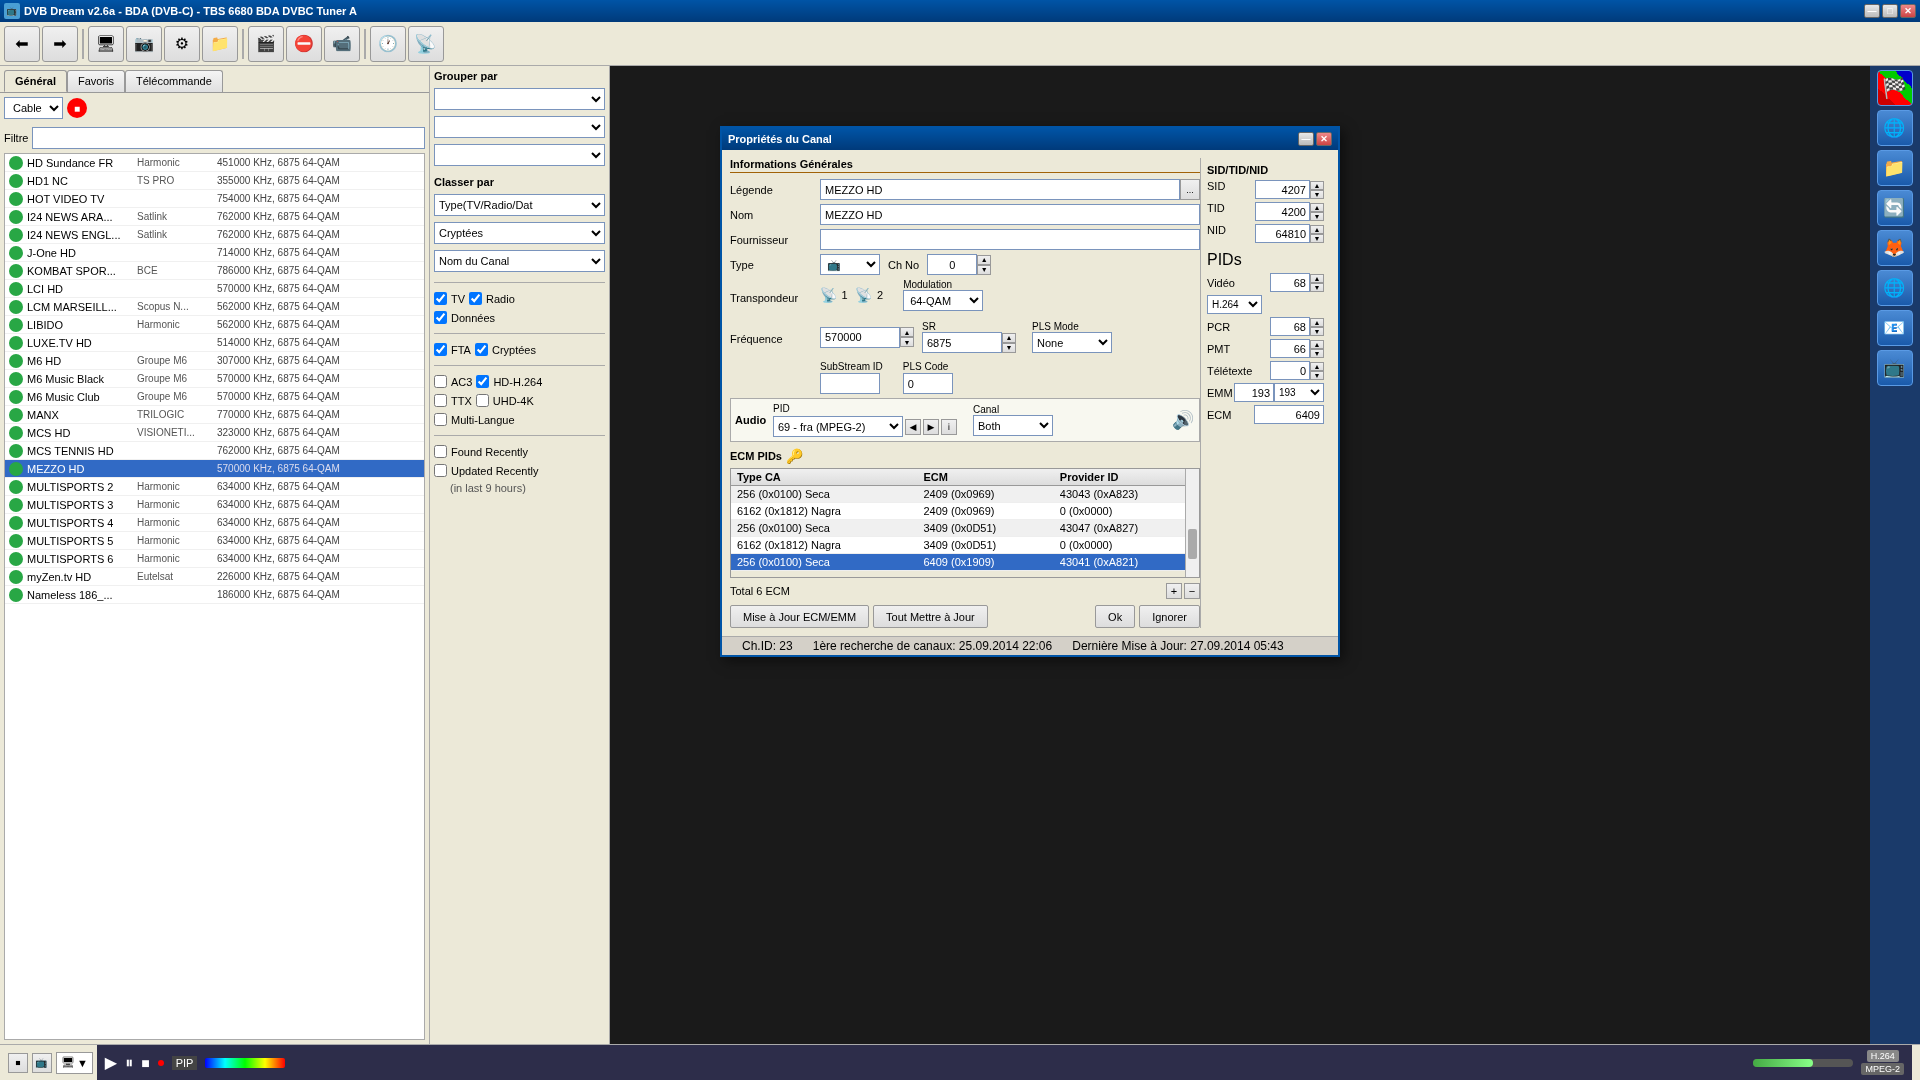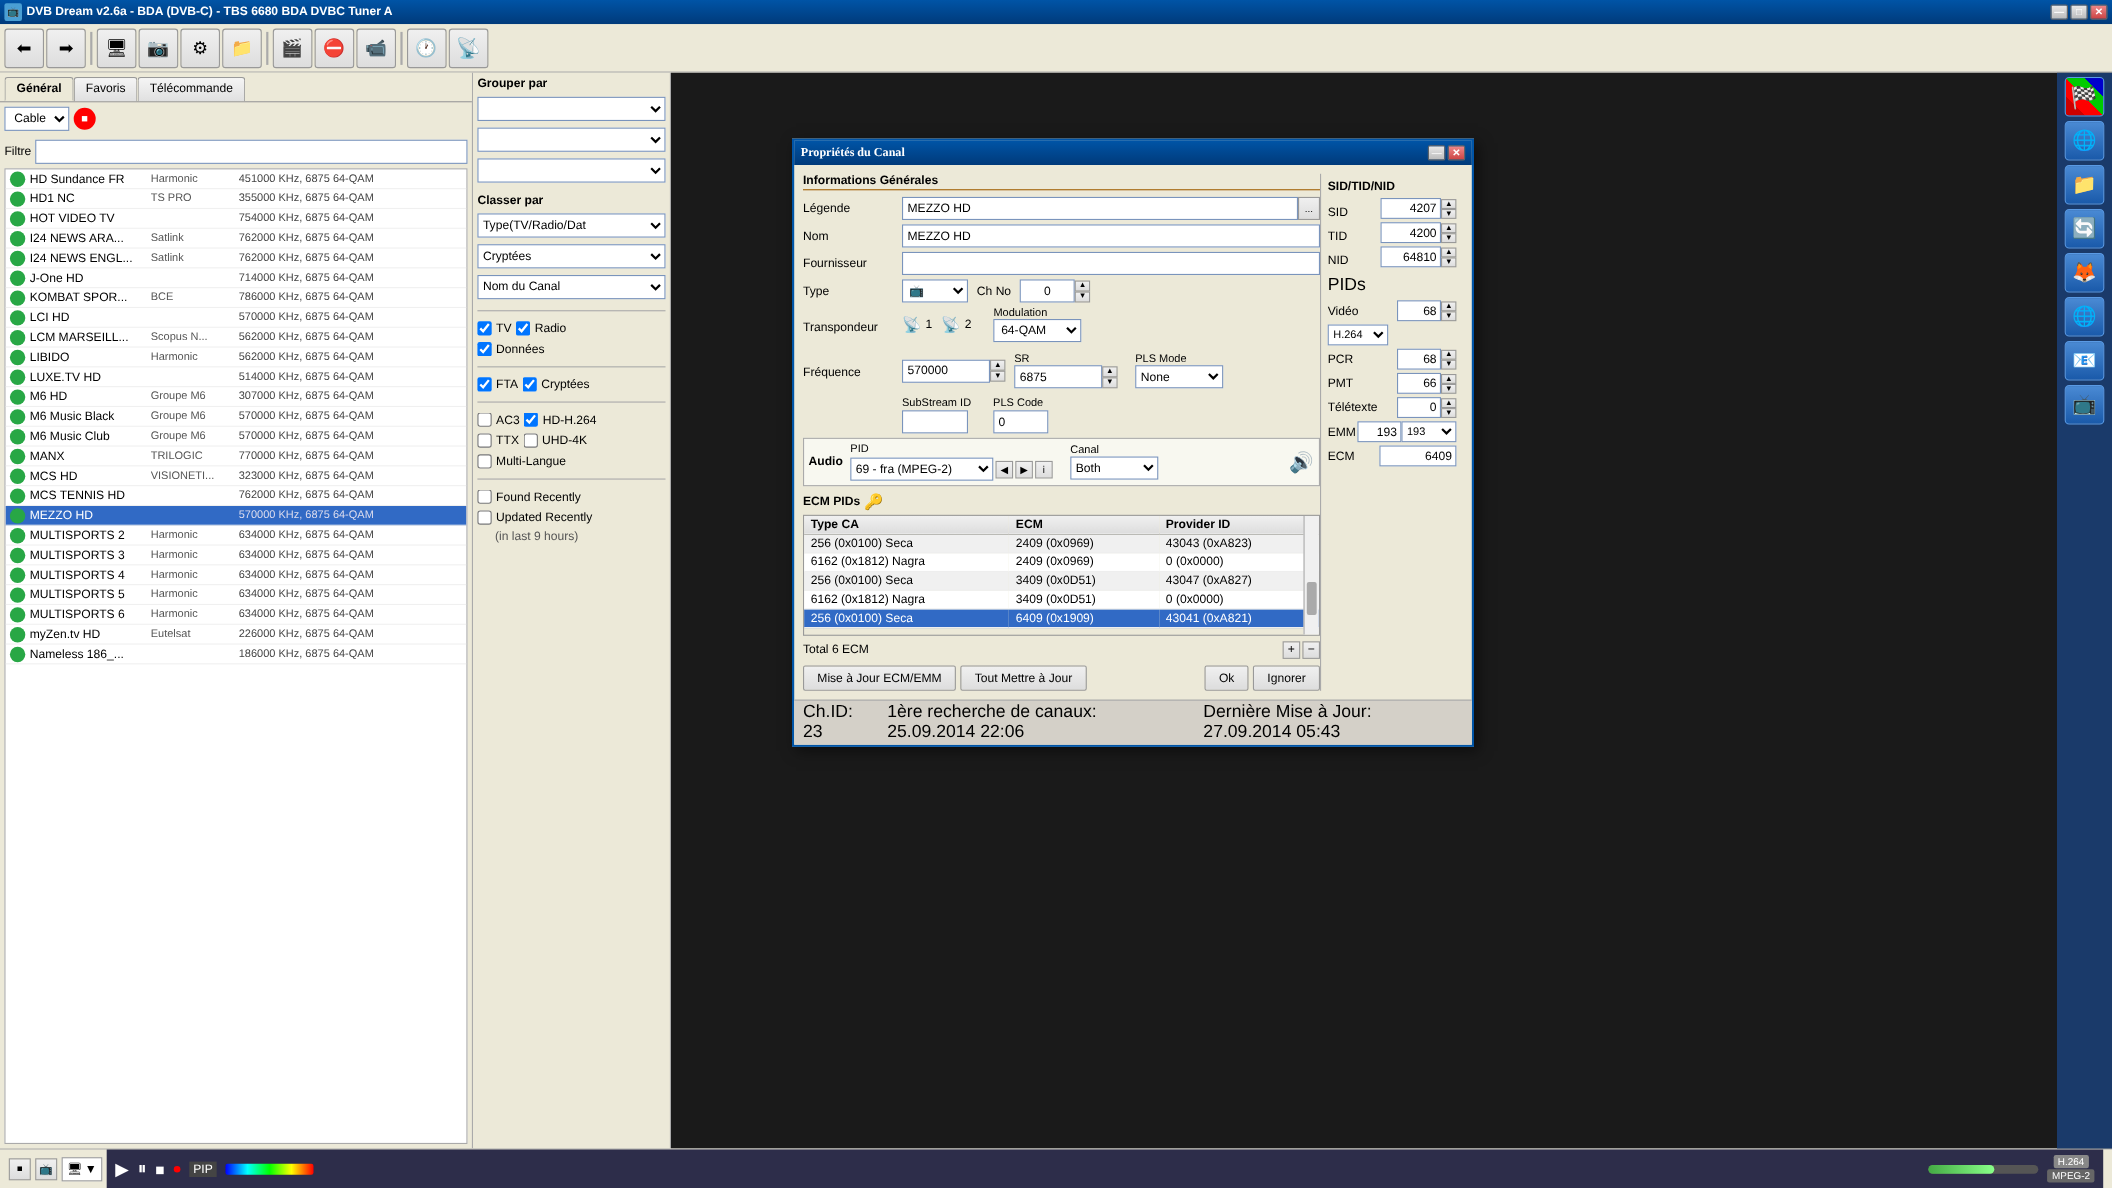--- a/index.html
+++ b/index.html
@@ -55,21 +55,21 @@
     .section-label { font-size: 11px; font-weight: bold; margin-top: 4px; margin-bottom: 2px; }
     .sort-dropdown { width: 100%; height: 22px; border: 1px solid #7a94bc; background: white; font-size: 11px; margin-bottom: 2px; }
     .checkbox-row { display: flex; align-items: center; gap: 4px; margin: 1px 0; }
     .checkbox-row input[type=checkbox] { width: 13px; height: 13px; }
     .checkbox-row label { font-size: 11px; }
     .separator-line { border: none; border-top: 1px solid #aaa; margin: 4px 0; }
     
     
     .video-area { flex: 1; background: #1a1a1a; position: relative; min-width: 200px; }
     .dialog { position: absolute; top: 60px; left: 720px; width: 620px; background: #ECE9D8; border: 2px solid #0054A6; box-shadow: 4px 4px 12px rgba(0,0,0,0.5); z-index: 100; }
-    .dialog-title { background: linear-gradient(to bottom, #0054A6 0%, #003A7A 100%); color: white; height: 22px; display: flex; align-items: center; justify-content: space-between; padding: 0 6px; font-size: 11px; font-weight: bold; font-family: Liberation Serif, serif; }
+    .dialog-title { background: linear-gradient(to bottom, #0054A6 0%, #003A7A 100%); color: white; height: 22px; display: flex; align-items: center; justify-content: space-between; padding: 0 6px; font-size: 11px; font-weight: bold; }
     .dialog-close { width: 16px; height: 14px; background: linear-gradient(to bottom, #e88, #c44); border: 1px solid #666; border-radius: 2px; display: flex; align-items: center; justify-content: center; cursor: pointer; font-size: 9px; color: white; }
     .dialog-body { padding: 8px; }
     
     
     .section-header { font-size: 11px; font-weight: bold; color: #000; margin-bottom: 6px; border-bottom: 1px solid #a16207; padding-bottom: 2px; }
     .form-row { display: flex; align-items: center; margin-bottom: 4px; }
     .form-label { width: 90px; font-size: 11px; flex-shrink: 0; }
     .form-input { height: 21px; border: 1px solid #7a94bc; background: white; font-size: 11px; padding: 1px 4px; flex: 1; }
     .form-input-with-btn { display: flex; align-items: center; flex: 1; }
     .input-btn { width: 20px; height: 21px; background: linear-gradient(to bottom, #f0f0f0, #ddd); border: 1px solid #999; font-size: 9px; display: flex; align-items: center; justify-content: center; cursor: pointer; }
@@ -115,24 +115,24 @@
     .ecm-scroll-thumb { background: #aaa; height: 30px; margin: 60px 2px 0; border-radius: 2px; }
     .ecm-total { font-size: 11px; margin-top: 2px; }
     .ecm-add-remove { display: flex; justify-content: flex-end; gap: 2px; margin-top: 2px; }
     .ecm-btn { width: 16px; height: 16px; background: linear-gradient(to bottom, #f0f0f0, #ddd); border: 1px solid #999; font-size: 11px; display: flex; align-items: center; justify-content: center; cursor: pointer; }
     
     
     .dialog-buttons { display: flex; gap: 4px; align-items: center; margin-top: 6px; }
     .action-btn { height: 23px; padding: 0 12px; background: linear-gradient(to bottom, #f0f0f0, #ddd); border: 1px solid #999; font-size: 11px; cursor: pointer; border-radius: 2px; }
     
     
-    .dialog-status { background: #d4d0c8; border-top: 1px solid #aaa; padding: 2px 8px; font-size: 16px; display: flex; gap: 20px; }
+    .dialog-status { background: #d4d0c8; border-top: 1px solid #aaa; padding: 2px 20px; font-size: 12px; display: flex; gap: 20px; }
     .sid-section { margin-bottom: 8px; }
     .sid-title { font-size: 11px; font-weight: bold; margin-bottom: 4px; }
-    .sid-row { display: flex; align-items: flex-end; justify-content: space-between; margin-bottom: 3px; }
+    .sid-row { display: flex; align-items: flex-start; justify-content: space-between; margin-bottom: 3px; }
     .sid-label { font-size: 11px; width: 35px; }
     .sid-input-group { display: flex; align-items: center; }
     .sid-input { width: 55px; height: 19px; border: 1px solid #7a94bc; background: white; font-size: 11px; padding: 1px 3px; text-align: right; }
     .sid-spin { display: flex; flex-direction: column; }
     .sid-spin-btn { width: 14px; height: 9px; background: linear-gradient(to bottom, #f0f0f0, #ddd); border: 1px solid #999; font-size: 7px; display: flex; align-items: center; justify-content: center; cursor: pointer; }
     .pids-section { margin-top: 6px; }
     .pids-title { font-size: 16px; font-weight: normal; margin-bottom: 4px; }
     .pid-row { display: flex; align-items: center; justify-content: space-between; margin-bottom: 3px; }
     .pid-row-label { font-size: 11px; width: 60px; }
     .pid-input { width: 40px; height: 19px; border: 1px solid #7a94bc; background: white; font-size: 11px; padding: 1px 3px; text-align: right; }

